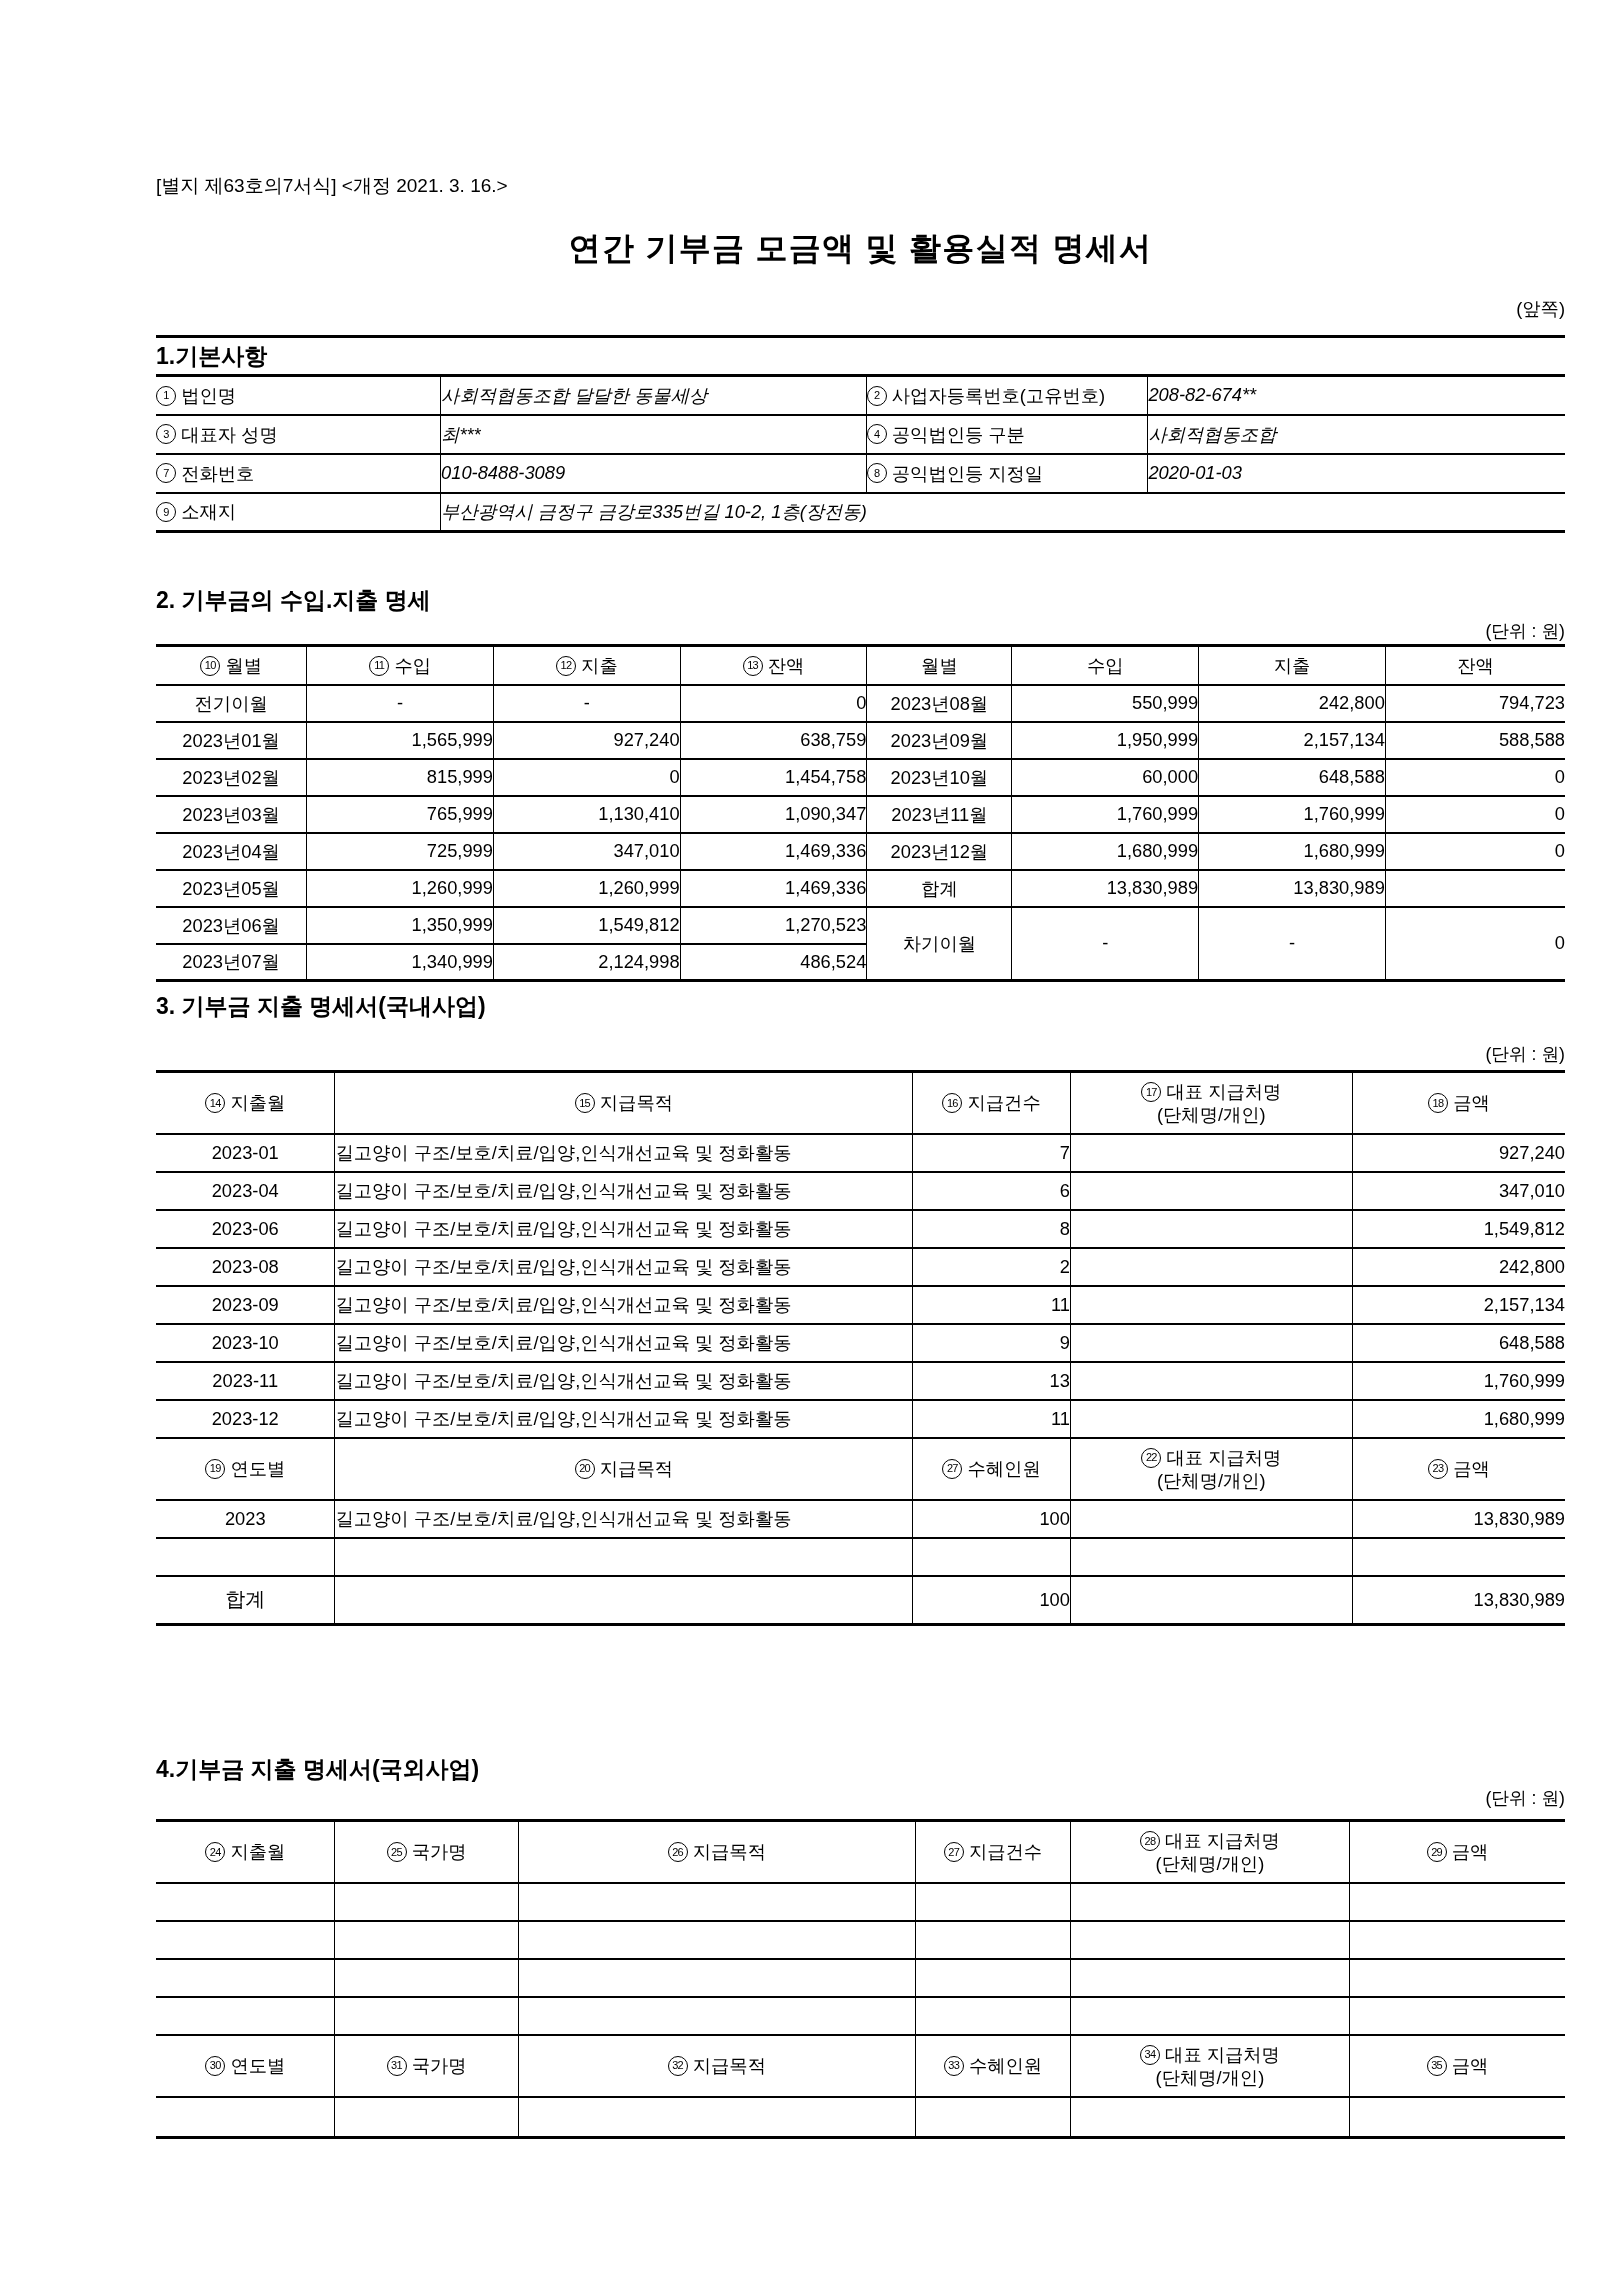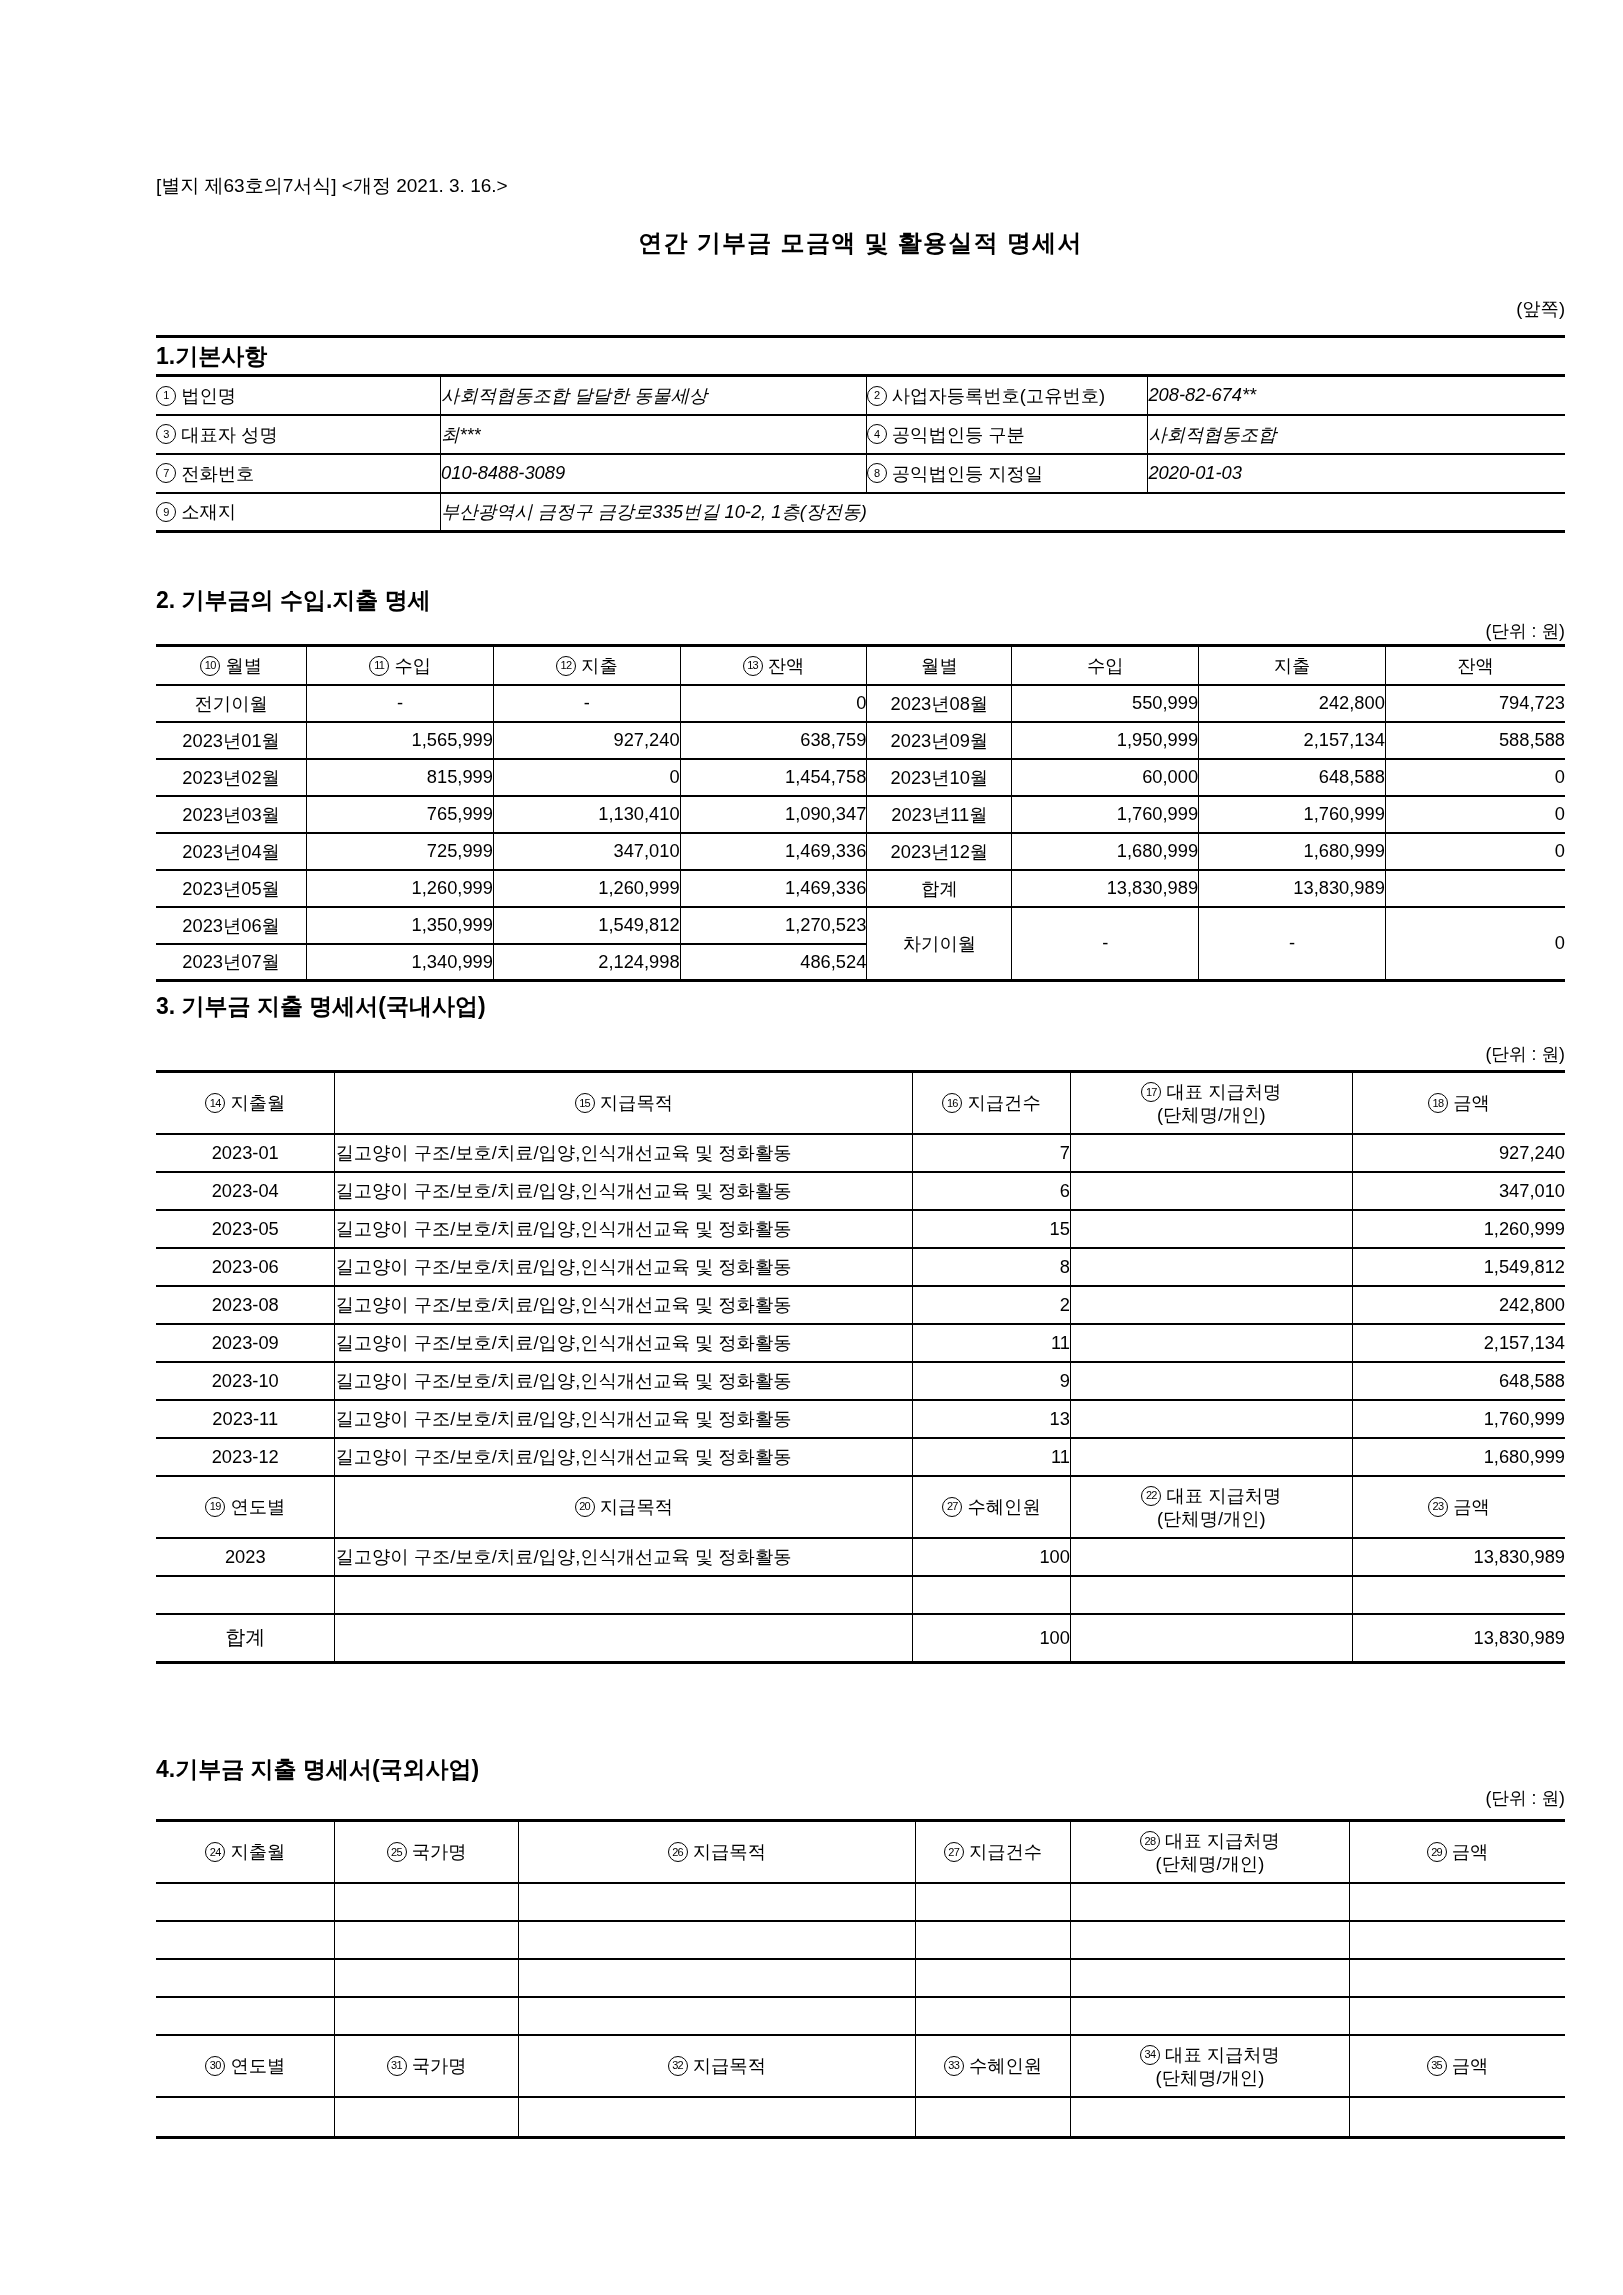--- a/index.html
+++ b/index.html
@@ -4,21 +4,21 @@
 <style>
   html,body{margin:0;padding:0;}
   body{
     width:1623px;height:2295px;position:relative;background:#ffffff;color:#000;
     font-family:"Liberation Sans","DejaVu Sans",sans-serif;
     -webkit-font-smoothing:antialiased;
   }
   .page{position:absolute;left:0;top:12px;width:1623px;height:2295px;background:#fff;margin-left:48px;}
   .form-note{position:absolute;left:108px;top:161px;font-size:19px;letter-spacing:0px;}
   .doc-title{position:absolute;left:108px;top:215px;width:1409px;margin:0;text-align:center;
-    font-size:24px;font-weight:bold;letter-spacing:1.3px;}
+    font-size:32px;font-weight:bold;letter-spacing:1.3px;}
   .side-label{position:absolute;left:108px;top:284px;width:1409px;text-align:right;font-size:18.3px;}
   .top-rule{position:absolute;left:108px;top:323px;width:1409px;height:2.6px;background:#000;}
   .sec-title{position:absolute;left:108px;margin:0;font-size:23px;font-weight:bold;letter-spacing:0px;}
   .st1{top:329px;} .st2{top:573px;} .st3{top:979px;} .st4{top:1742px;}
   .unit{position:absolute;left:108px;width:1409px;text-align:right;font-size:17.7px;}
   .u2{top:607px;} .u3{top:1030px;} .u4{top:1774px;}
 
   table.tbl{position:absolute;left:108px;width:1409px;border-collapse:collapse;table-layout:fixed;
     border-top:3.3px solid #000;border-bottom:3.3px solid #000;}
   .tbl td,.tbl th{border-top:2px solid #000;border-left:1.3px solid #000;padding:0;
@@ -235,27 +235,20 @@
           <td class="r">927,240</td>
         </tr>
     <tr>
           <td class="c">2023-04</td>
           <td class="l">길고양이 구조/보호/치료/입양,인식개선교육 및 정화활동</td>
           <td class="r">6</td>
           <td></td>
           <td class="r">347,010</td>
         </tr>
     <tr>
-          <td class="c">2023-05</td>
-          <td class="l">길고양이 구조/보호/치료/입양,인식개선교육 및 정화활동</td>
-          <td class="r">15</td>
-          <td></td>
-          <td class="r">1,260,999</td>
-        </tr>
-    <tr>
           <td class="c">2023-06</td>
           <td class="l">길고양이 구조/보호/치료/입양,인식개선교육 및 정화활동</td>
           <td class="r">8</td>
           <td></td>
           <td class="r">1,549,812</td>
         </tr>
     <tr>
           <td class="c">2023-08</td>
           <td class="l">길고양이 구조/보호/치료/입양,인식개선교육 및 정화활동</td>
           <td class="r">2</td>

